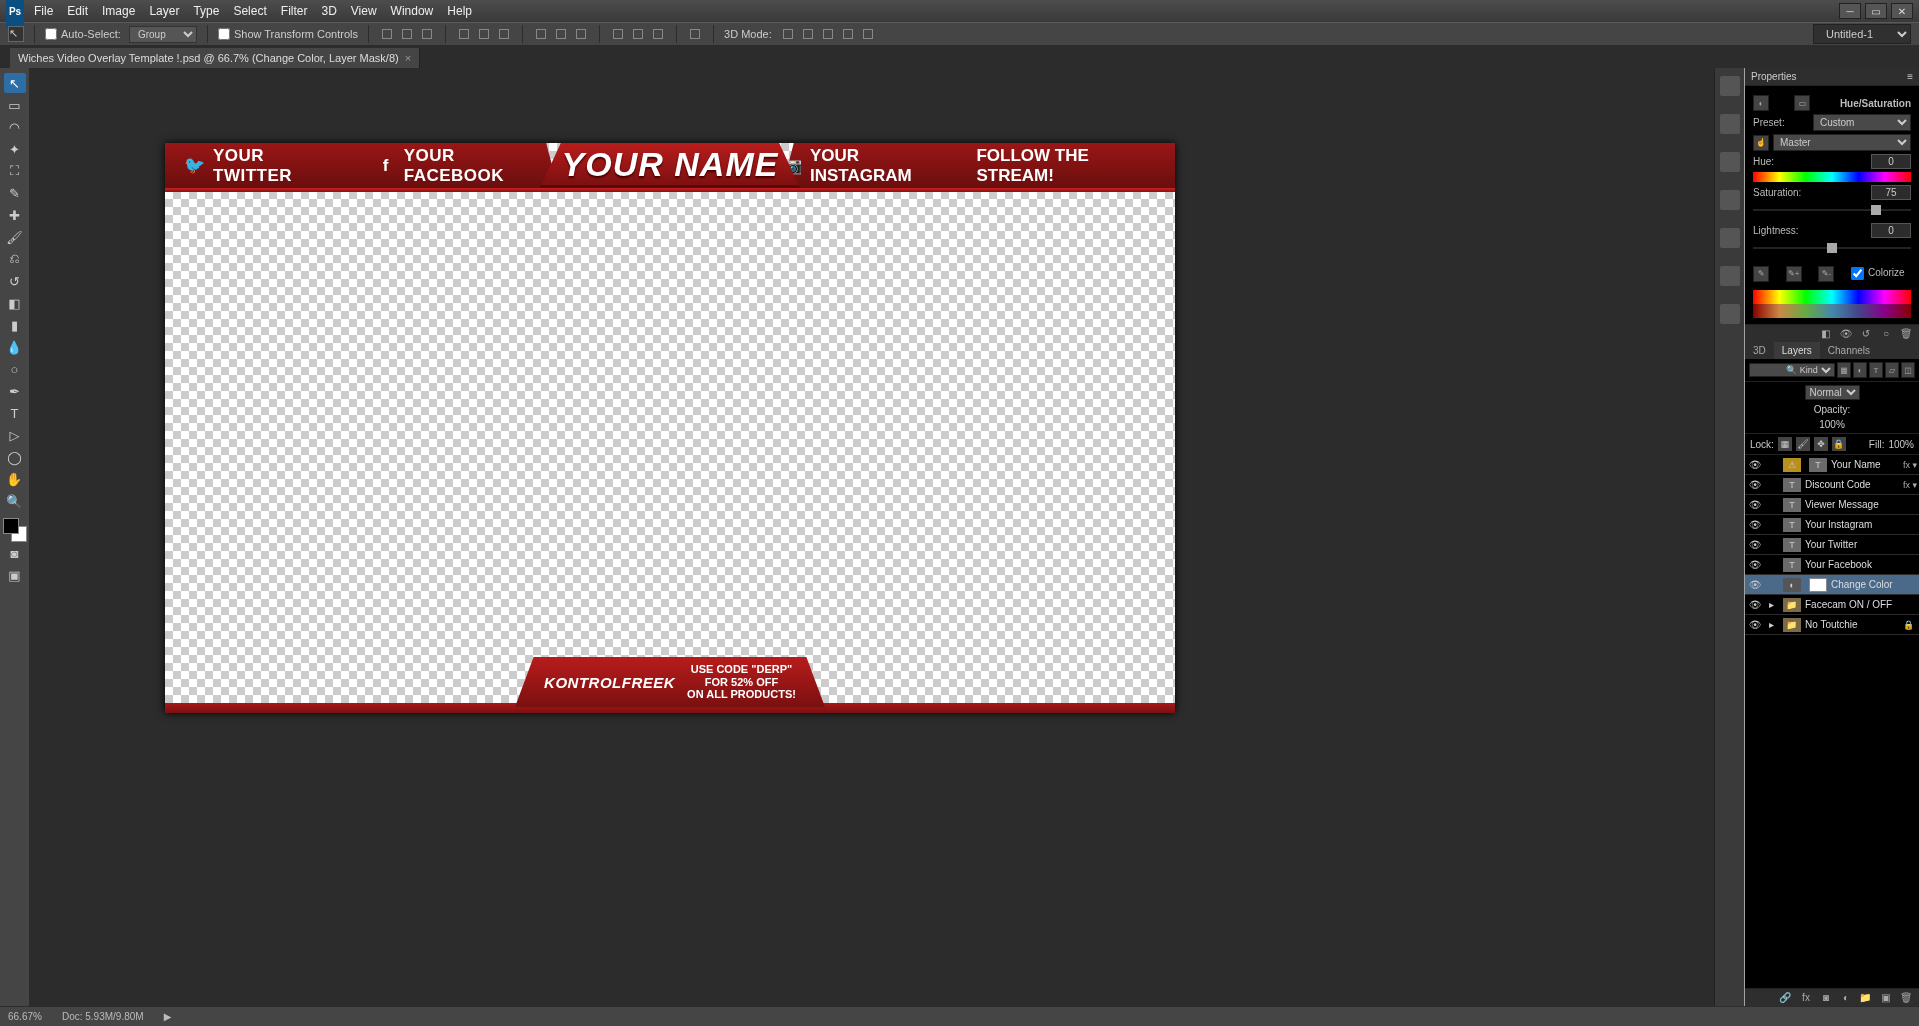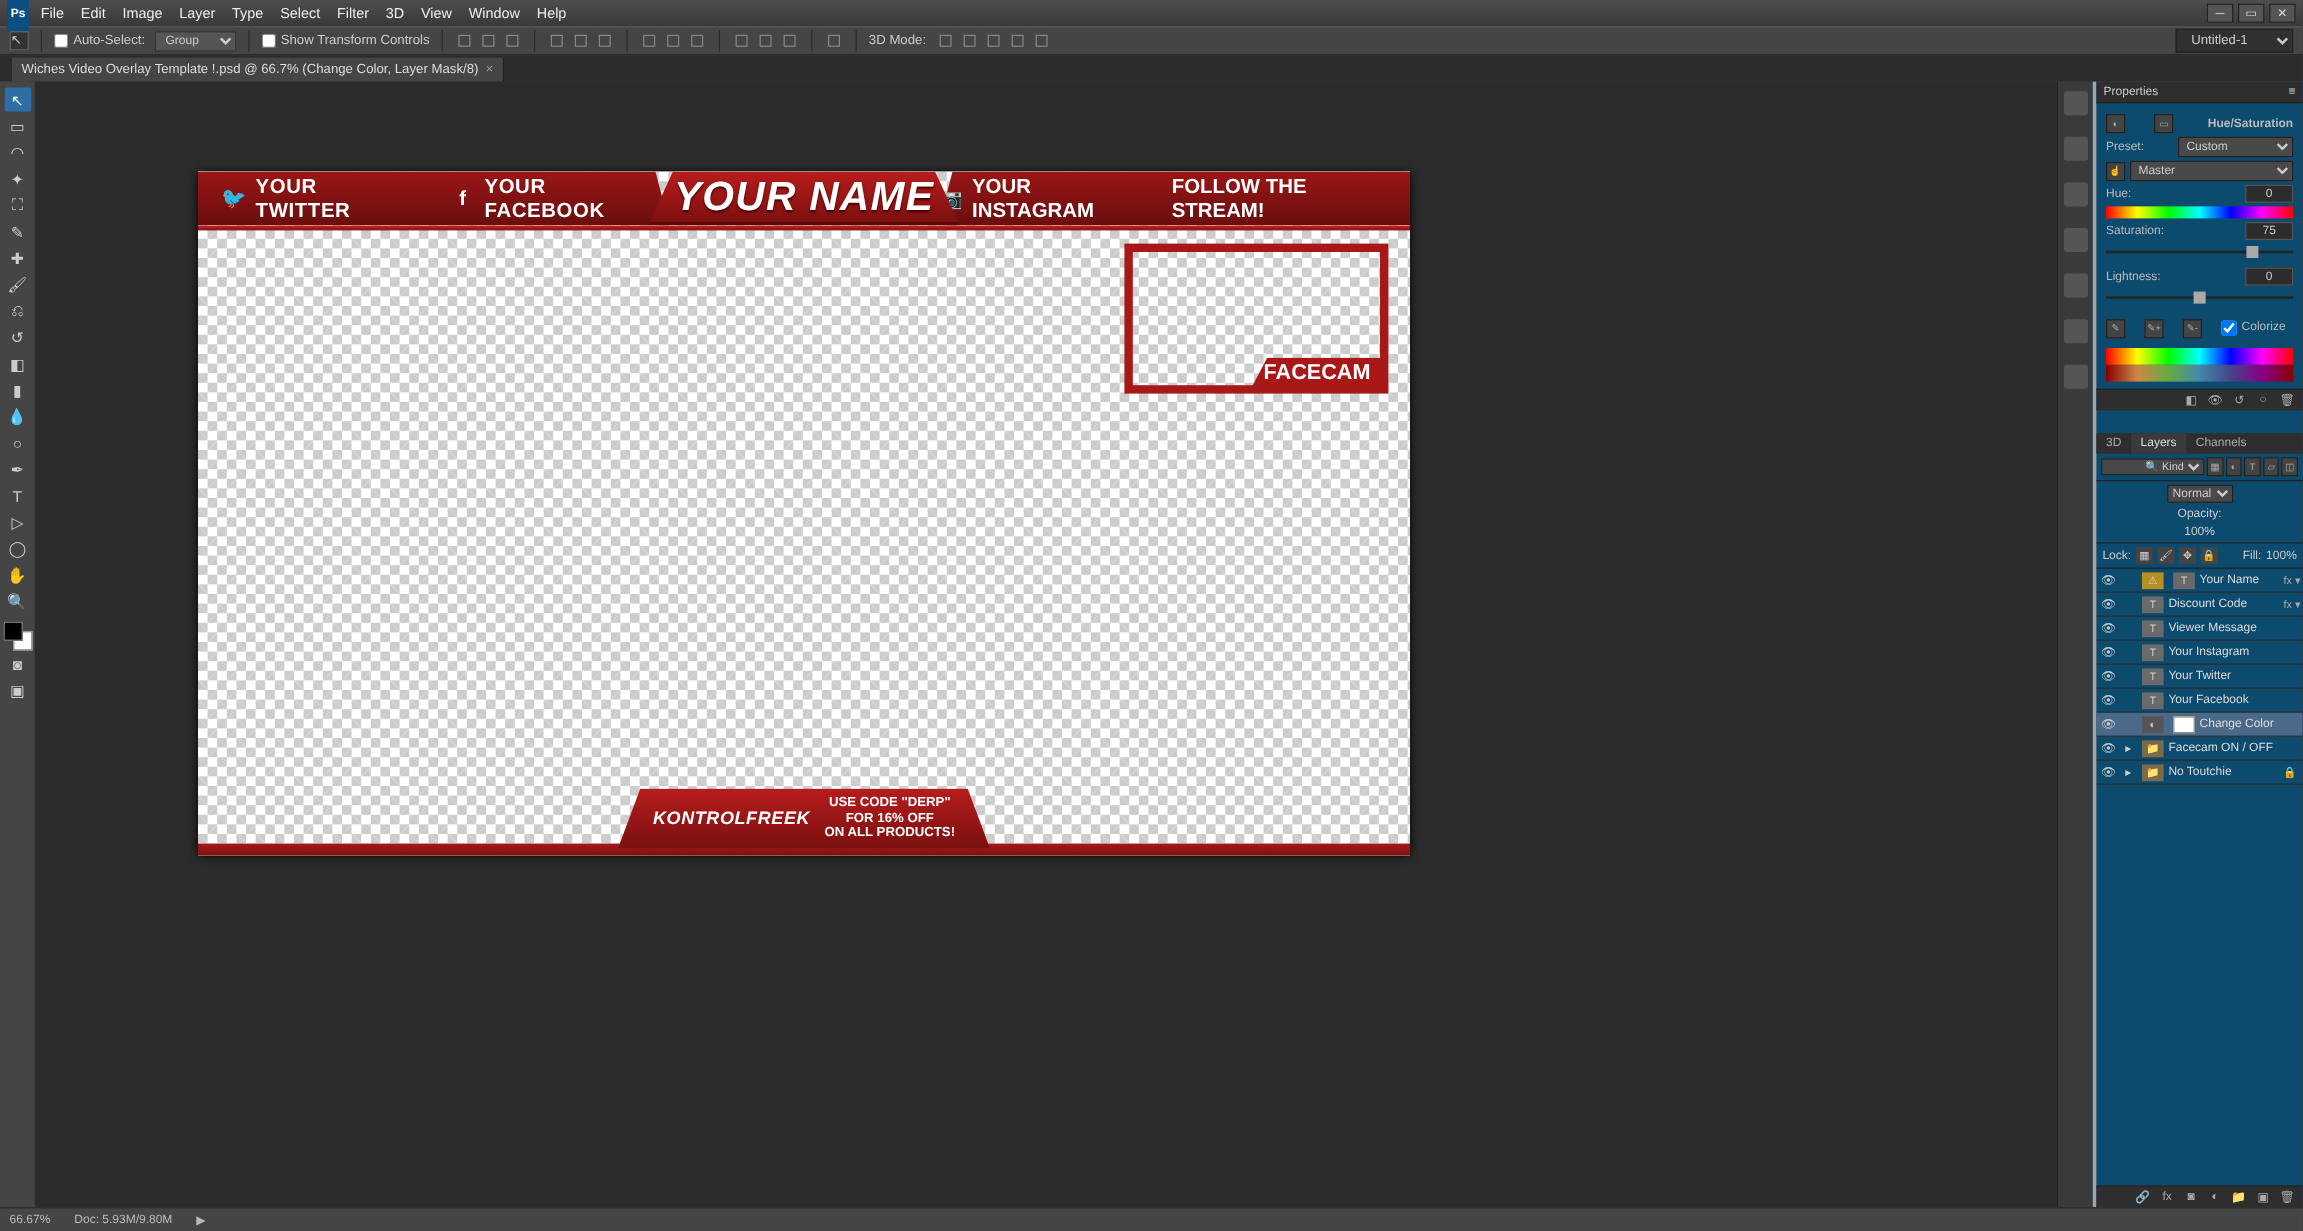--- a/index.html
+++ b/index.html
@@ -58,21 +58,21 @@
 .ov-bottom{position:absolute;bottom:0;left:0;right:0;height:10px;background:linear-gradient(#a81818,#7a1010);}
 .ov-bottom-center{position:absolute;bottom:6px;left:50%;transform:translateX(-50%);width:310px;height:50px;background:linear-gradient(#b81c1c,#7a1010);clip-path:polygon(6% 0,94% 0,100% 100%,0 100%);display:flex;align-items:center;justify-content:center;gap:12px;color:#fff;font-size:11px;}
 .kf-logo{font-weight:900;font-size:15px;letter-spacing:0.5px;font-style:italic;}
 .promo{text-align:center;font-weight:bold;line-height:1.15;font-size:11px;}
 
 
 .dock{width:30px;background:#3a3a3a;border-left:1px solid #222;display:flex;flex-direction:column;align-items:center;padding-top:8px;gap:18px;}
 .dock-icon{width:20px;height:20px;background:#555;border-radius:2px;}
 
 
-.panels{width:175px;background:#0c4a6e;border-left:3px solid #a3a3a3;display:flex;flex-direction:column;gap:19px;}
+.panels{width:175px;background:#000000;border-left:1px solid #a3a3a3;display:flex;flex-direction:column;}
 .panel-title{background:#2e2e2e;font-size:10px;padding:3px 6px;border-bottom:1px solid #222;color:#ccc;display:flex;justify-content:space-between;}
 .panel-body{padding:6px 8px;font-size:10px;color:#bbb;}
 .p-row{display:flex;align-items:center;justify-content:space-between;margin:3px 0;}
 .p-row label{flex:0 0 60px;}
 .p-input{width:40px;background:#2c2c2c;border:1px solid #555;color:#ccc;text-align:center;font-size:10px;padding:1px;}
 .p-select{flex:1;background:#494949;border:1px solid #222;color:#ccc;font-size:10px;padding:1px 2px;}
 .slider{height:14px;position:relative;margin:2px 0 6px;}
 .slider-track{position:absolute;top:6px;left:0;right:0;height:2px;background:#222;}
 .slider-thumb{position:absolute;top:2px;width:10px;height:10px;background:#aaa;transform:translateX(-50%);}
 .hue-bar{height:10px;background:linear-gradient(90deg,red,yellow,lime,cyan,blue,magenta,red);margin:2px 0;}
@@ -237,29 +237,26 @@
           <div class="ov-center">YOUR  NAME</div>
           <div class="ov-right">
             <div class="sm">
                 <span class="sm-icon">📷</span>
                 <span>YOUR INSTAGRAM</span>
               </div>
             <span>FOLLOW THE STREAM!</span>
           </div>
         </div>
         <div class="ov-border"></div>
-        <div class="facecam">
-          <div class="facecam-label">FACECAM</div>
-        </div>
         <div class="ov-bottom"></div>
         <div class="ov-bottom-center">
           <span class="kf-logo">KONTROLFREEK</span>
           <div class="promo">
             <div>USE CODE "DERP"</div>
-            <div>FOR 16% OFF</div>
+            <div>FOR 52% OFF</div>
             <div>ON ALL PRODUCTS!</div>
           </div>
         </div>
       </div>
     </div>
   </div>
 
   <div class="dock">
     <div class="dock-icon"></div>
     <div class="dock-icon"></div>

